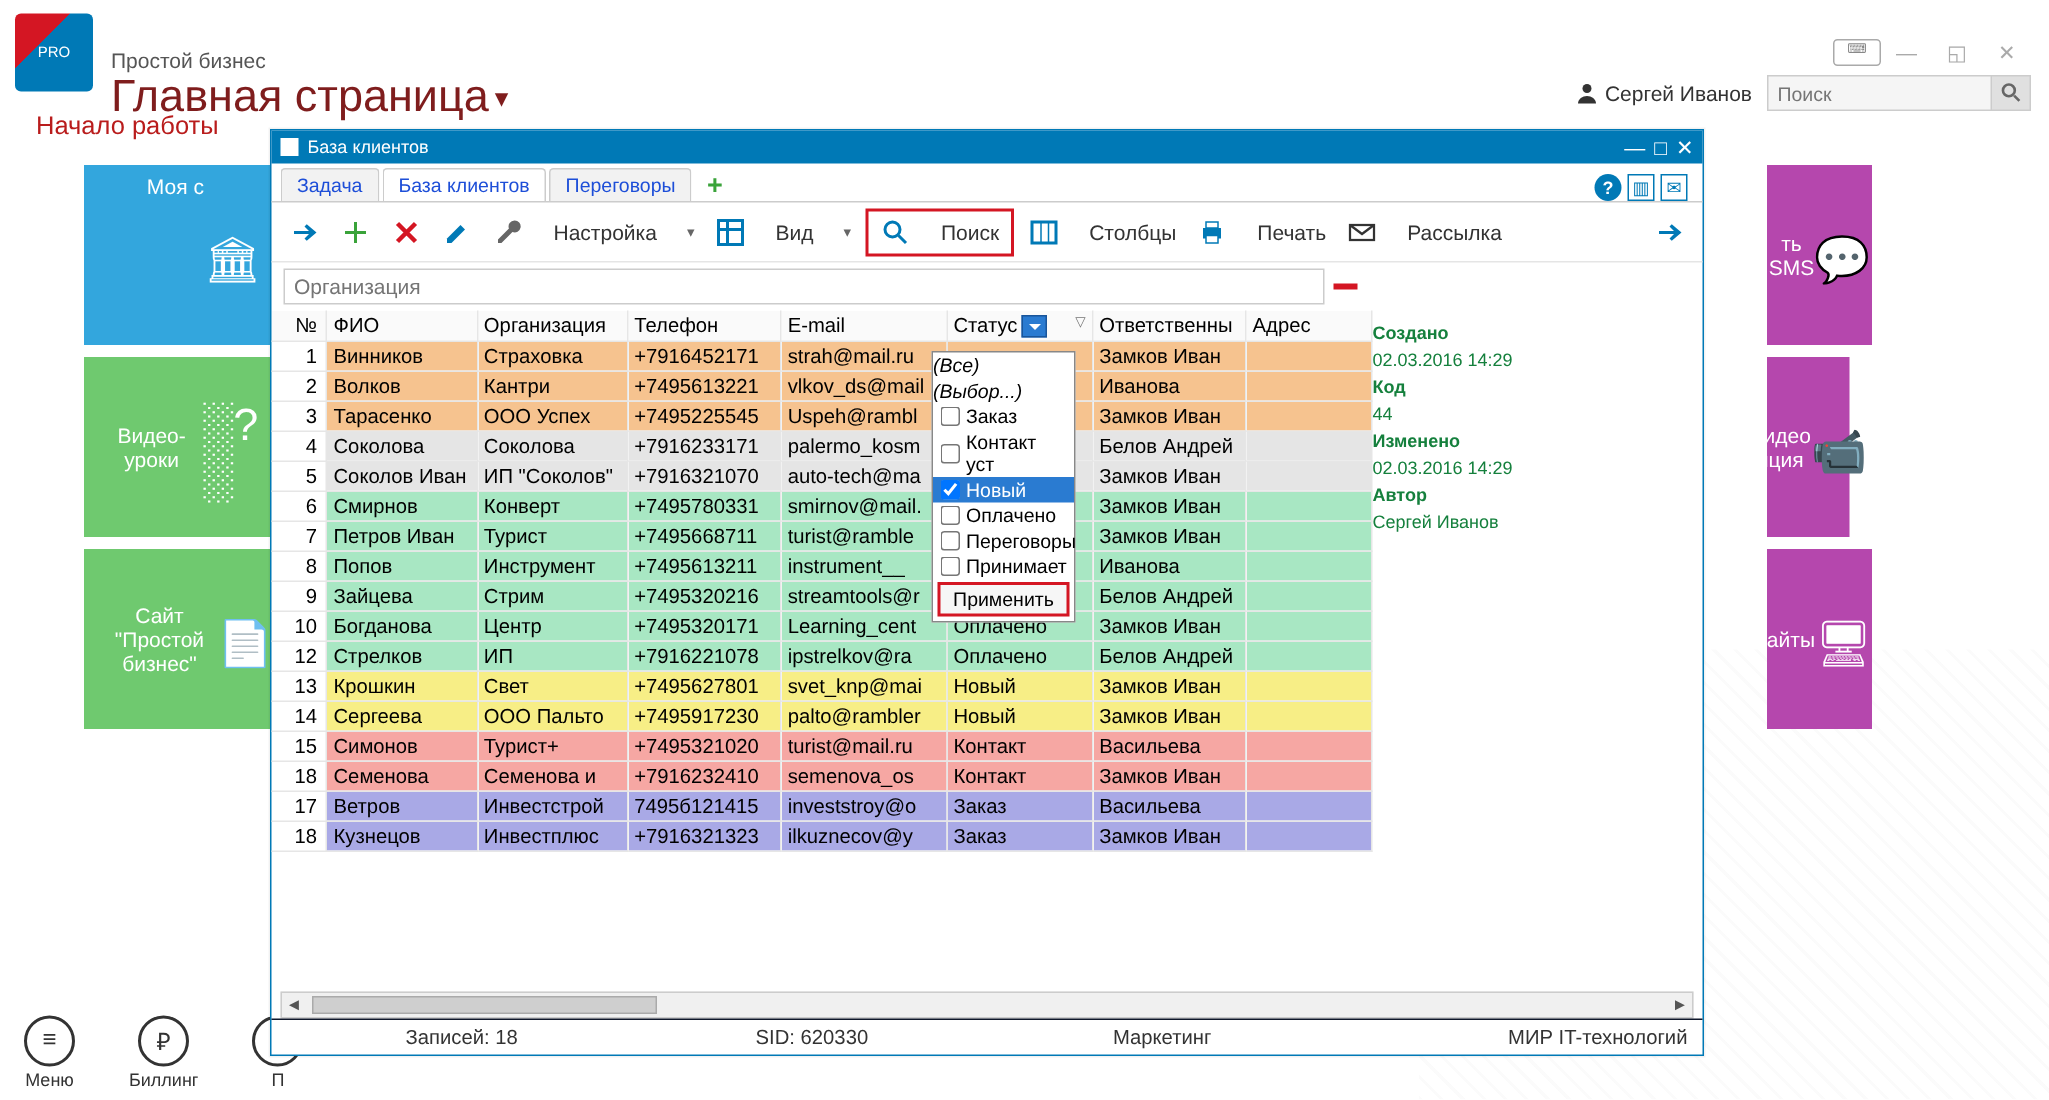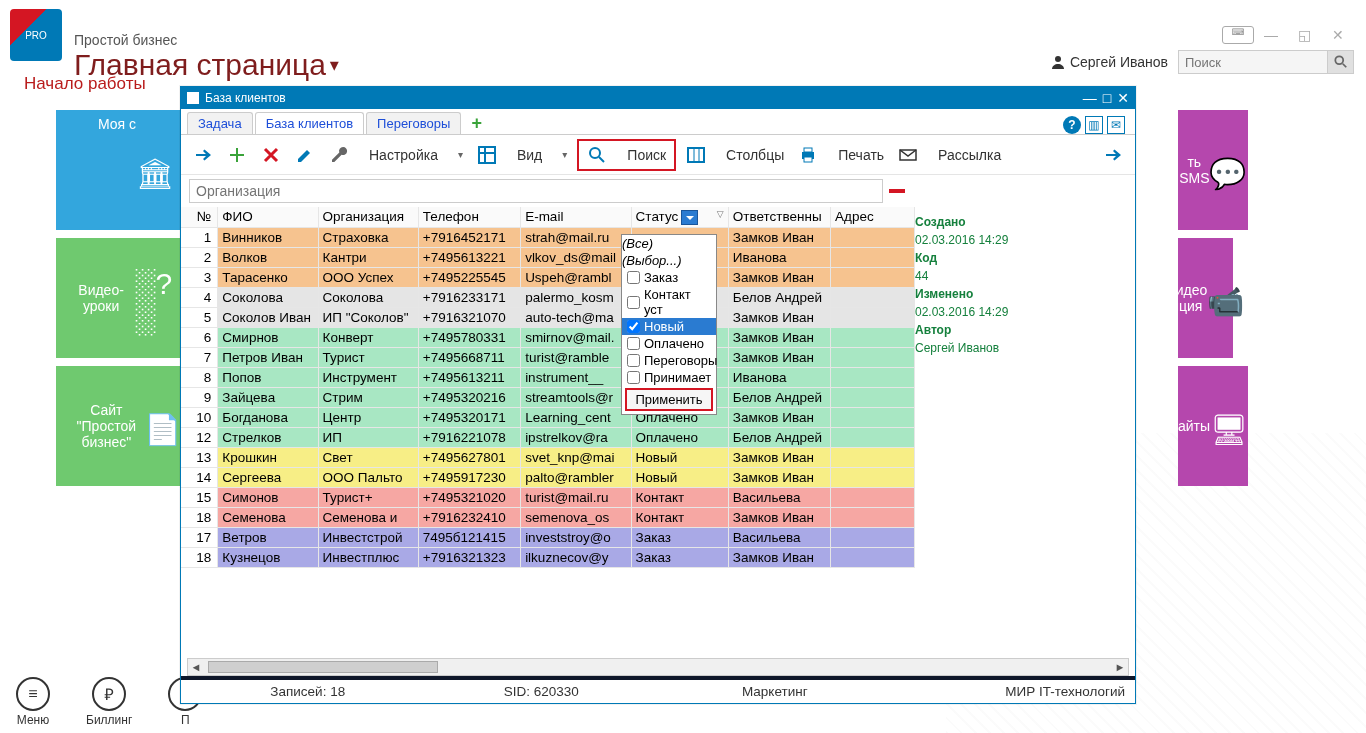--- a/index.html
+++ b/index.html
@@ -107,21 +107,21 @@
 .filter-pop .row.sel { background:#2a7bd1; color:#fff;}
 .filter-pop .row input { margin:0;}
 .filter-pop .center { text-align:center; padding:1px 0;font-style:italic;}
 .filter-pop .apply { margin:2px 3px 3px; border:2px solid #d41623; padding:2px 0; text-align:center; background:#f6f6f6;}
 
 .hscroll { height:18px; border:1px solid #ccc; margin:4px 6px 0 6px; background:#f0f0f0; display:flex; align-items:center;}
 .hscroll .thumb { width:230px; height:12px; background:#cfcfcf; border:1px solid #aaa; margin-left:4px;}
 .hscroll .arrow { width:16px; text-align:center; color:#555; font-size:11px;}
 .hscroll .sp { flex:1;}
 
-.status-strip { border-top:4px solid #0f172a; display:flex; font-size:13.5px; color:#333; padding:4px 10px;}
+.status-strip { border-top:1px solid #0f172a; display:flex; font-size:13.5px; color:#333; padding:4px 10px;}
 .status-strip .seg { flex:1; }
 .status-strip .seg.r { text-align:right; }
 .status-strip .seg.c { text-align:center; }
 
 
 .ic-blue { fill:#0079b6; }
 .ic-green { fill:#3aa33a; }
 .ic-red { fill:#d41623; }
 .ic-grey { fill:#666; }
 </style>

